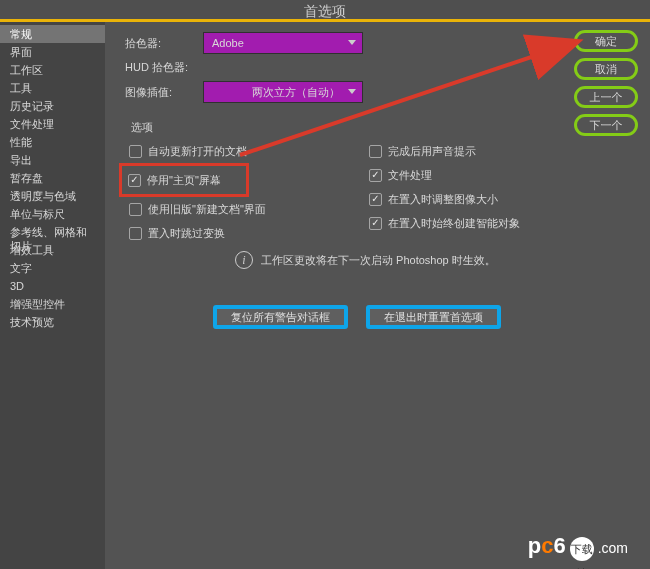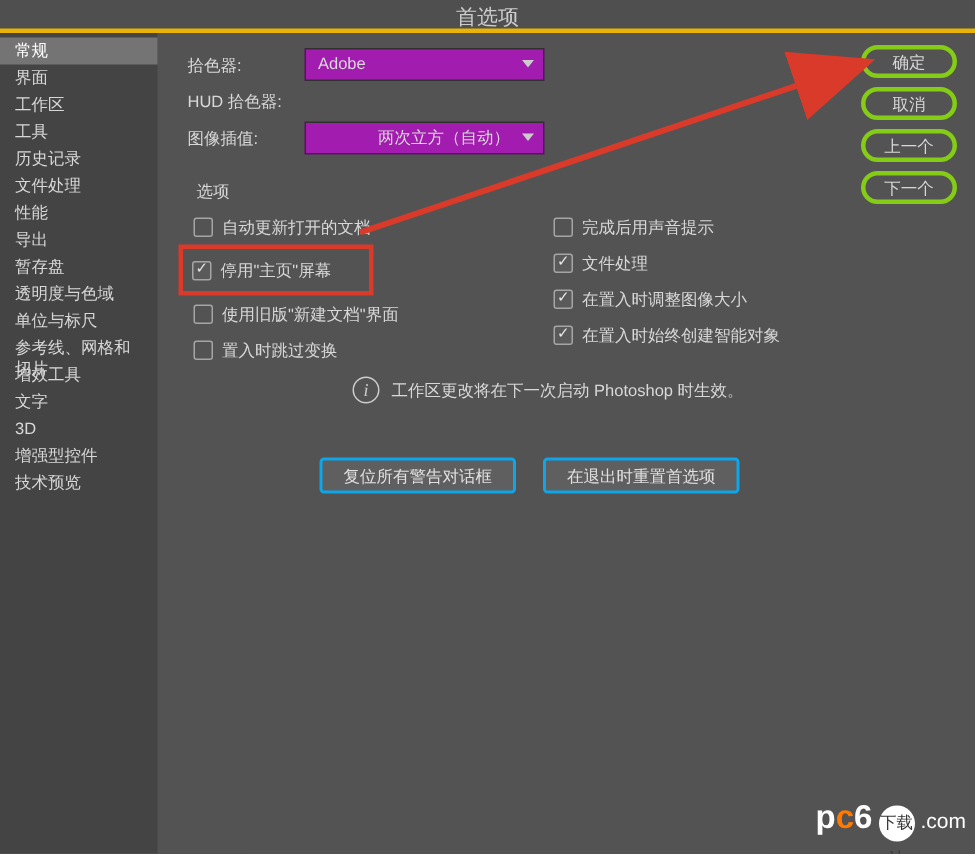--- a/index.html
+++ b/index.html
@@ -160,36 +160,36 @@
   }
   .action-btns {
     display: flex;
     gap: 18px;
     margin: 36px 0 0 88px;
   }
   .flat-btn {
     height: 24px;
     padding: 0 14px;
     background: #5f5f5f;
-    border: 2px solid #0ea5e9;
+    border: 4px solid #0ea5e9;
     border-radius: 3px;
     color: #e0e0e0;
     font-size: 11px;
     cursor: pointer;
   }
   
   .arrow-svg {
     position: absolute;
     left: 0; top: 0;
     width: 650px; height: 569px;
     pointer-events: none;
   }
   .watermark {
     position: absolute;
-    right: 6px; bottom: 8px;
+    right: 22px; bottom: 8px;
     color: #fff;
     display: flex;
     align-items: baseline;
     gap: 4px;
   }
   .wm-badge {
     display: inline-block;
     width: 24px; height: 24px;
     border-radius: 50%;
     background: #fff;

